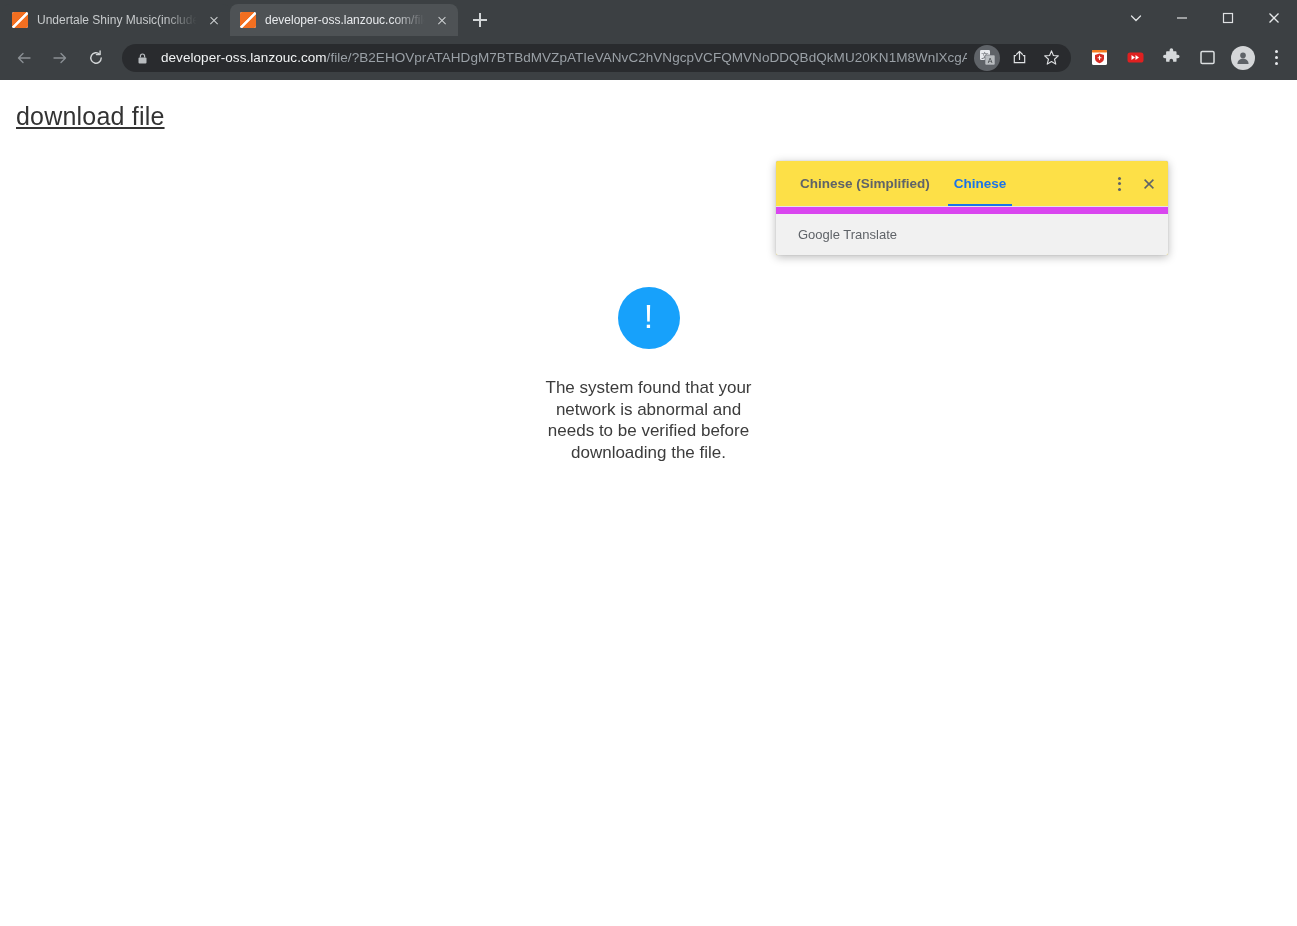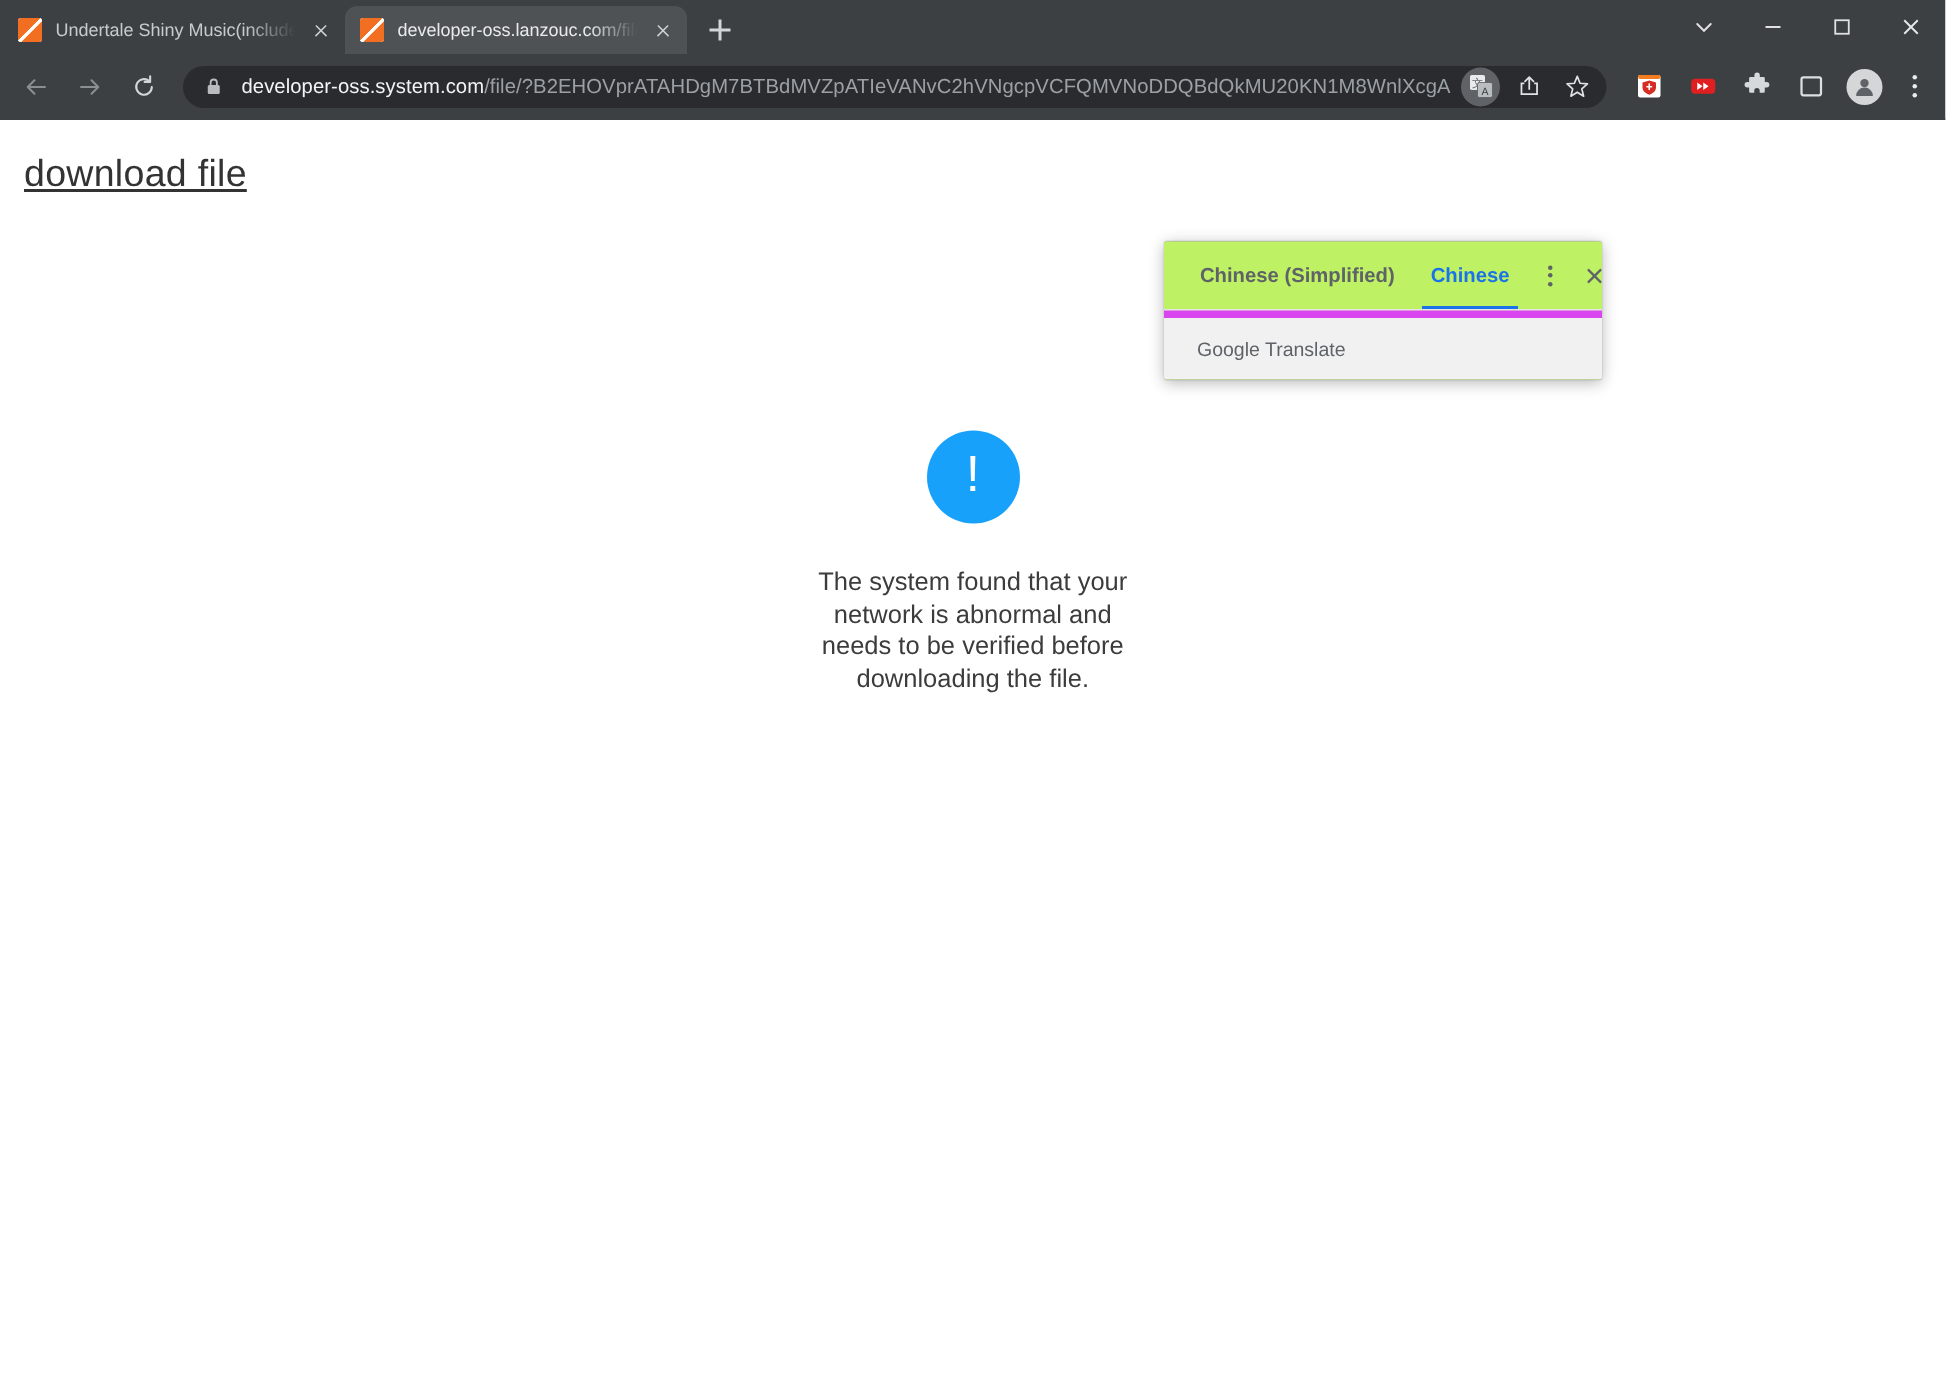--- a/index.html
+++ b/index.html
@@ -264,22 +264,22 @@
     align-items: center;
     justify-content: center;
     cursor: pointer;
   }
 
   
   .translate-popup {
     position: absolute;
     left: 776px;
     top: 81px;
-    width: 292px;
-    background: #bef264;
+    width: 392px;
+    background: #fde047;
     border-radius: 2px;
     box-shadow: 0 2px 10px rgba(0,0,0,0.28), 0 0 1px rgba(0,0,0,0.3);
     overflow: hidden;
     z-index: 50;
   }
   .tp-header {
     display: flex;
     align-items: stretch;
     height: 46px;
     border-bottom: 1px solid #e4e4e4;
@@ -328,21 +328,21 @@
     margin-right: 18px;
     background: #fff;
     cursor: pointer;
   }
   .tp-label {
     font-size: 13.5px;
     color: #3c4043;
   }
   .tp-footer {
     background: #f1f1f1;
-    border-top: 5px solid #d946ef;
+    border-top: 7px solid #d946ef;
     padding: 13px 22px;
     font-size: 13px;
     color: #5f6368;
   }
   .tp-footer .g-brand { color: #5f6368; }
 </style>
 </head>
 <body>
 
 <div class="browser">
@@ -407,21 +407,21 @@
       </svg>
     </div>
 
     <div class="omnibox">
       <span class="lock-icon">
         <svg width="13" height="13" viewBox="0 0 13 13">
           <rect x="2.5" y="5.6" width="8" height="6" rx="1" fill="#b8bcbf"></rect>
           <path d="M4.4 5.6 V4.1 a2.1 2.1 0 0 1 4.2 0 V5.6" stroke="#b8bcbf" stroke-width="1.2" fill="none"></path>
         </svg>
       </span>
-      <span class="url-text"><span class="host">developer-oss.system.com</span><span>/file/?B2EHOVprATAHDgM7BTBdMVZpATIeVANvC2hVNgcpVCFQMVNoDDQBdQkMU20KN1M8WnlXcgASUyQH...</span></span>
+      <span class="url-text"><span class="host">developer-oss.lanzouc.com</span><span>/file/?B2EHOVprATAHDgM7BTBdMVZpATIeVANvC2hVNgcpVCFQMVNoDDQBdQkMU20KN1M8WnlXcgASUyQH...</span></span>
 
       <span class="omni-right">
         <span class="omni-icon highlight">
           <svg width="17" height="17" viewBox="0 0 17 17">
             <rect x="1" y="1" width="10" height="10" rx="1.2" fill="#e8eaed"></rect>
             <text x="6" y="9" font-size="7.5" fill="#5f6368" text-anchor="middle" font-family="Liberation Sans, sans-serif">文</text>
             <rect x="6" y="6" width="10" height="10" rx="1.2" fill="#b9bdc0" stroke="#5f6368" stroke-width="0.6"></rect>
             <text x="11" y="14" font-size="7" fill="#3c4043" text-anchor="middle" font-family="Liberation Sans, sans-serif">A</text>
           </svg>
         </span>

